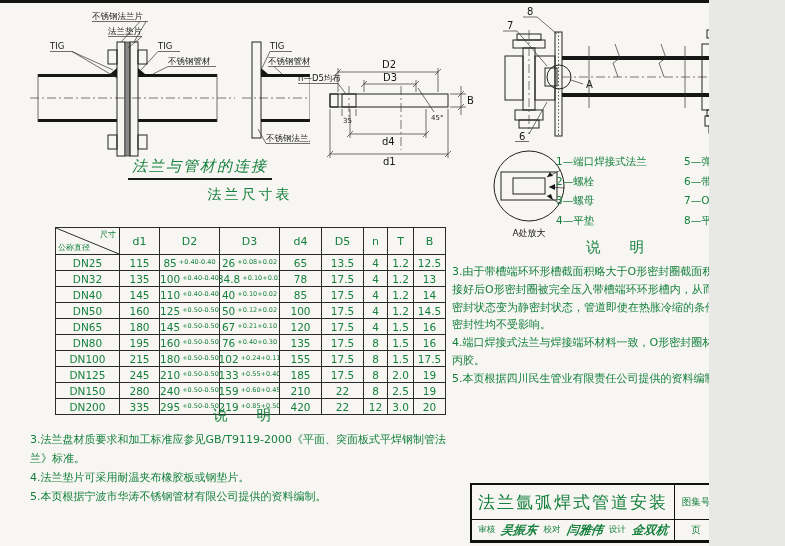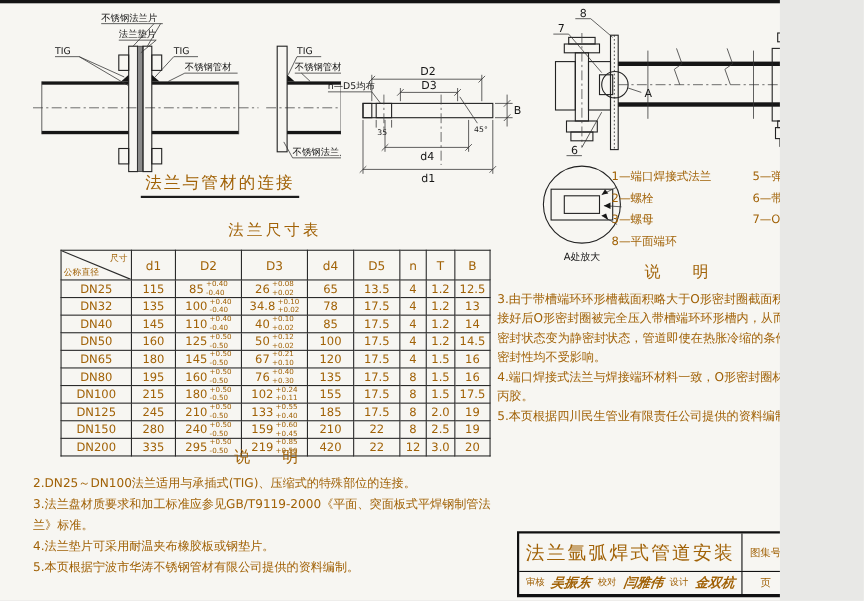--- a/index.html
+++ b/index.html
@@ -1,48 +1,48 @@
 <!DOCTYPE html>
 <html><head>
 <meta charset="utf-8">
 <style>
   html,body{margin:0;padding:0;background:#e8e8e6;}
   #sheet{position:relative;width:709px;height:546px;background:#f7f6f2;overflow:hidden;
-         font-family:"DejaVu Sans","Liberation Sans",sans-serif;color:#a16207;}
+         font-family:"DejaVu Sans","Liberation Sans",sans-serif;color:#15803d;}
   .abs{position:absolute;}
   
   .frame-top{left:0;top:0;width:785px;height:3px;background:#141414;}
   .frame-right{left:775px;top:0;width:3px;height:546px;background:#141414;}
   
   svg .ln{stroke:#222;stroke-width:1;fill:none;}
   svg .tn{stroke:#333;stroke-width:0.7;fill:none;}
   svg .cl{stroke:#444;stroke-width:0.7;fill:none;stroke-dasharray:9 3 2 3;}
   svg .dot{stroke:#333;stroke-width:0.8;fill:none;stroke-dasharray:1.5 2;}
   svg .thk{fill:#161616;stroke:none;}
   svg text{font-family:"DejaVu Sans","Liberation Sans",sans-serif;font-size:8.5px;fill:#161616;}
   svg text.num{font-size:10px;}
   
-  .caption{font-size:15px;letter-spacing:2px;border-bottom:2px solid #1c1c1c;padding:0 4px 2px 4px;}
+  .caption{font-size:15px;letter-spacing:2px;border-bottom:2px solid #1c1c1c;padding:0 4px 2px 4px;font-style:italic;}
   .ntitle{font-size:14.5px;text-align:center;letter-spacing:2em;text-indent:2em;margin-bottom:6px;}
   .tbltitle{font-size:14px;text-align:center;letter-spacing:3px;}
   .unit{font-size:9.5px;text-align:right;}
   .notes p{margin:0;font-size:11px;line-height:1.62;}
   .notes-left p{line-height:1.72;}
   
   table.dim{border-collapse:collapse;table-layout:fixed;width:390px;font-size:10.5px;}
   table.dim th,table.dim td{border:1px solid #2b2b2b;text-align:center;padding:0;height:15px;
       font-weight:normal;overflow:hidden;white-space:nowrap;}
   table.dim thead th{height:26px;font-size:11px;}
   td.dn{text-align:left;padding-left:5px;}
   th.corner{position:relative;}
   th.corner svg{position:absolute;inset:0;width:100%;height:100%;}
   th.corner .ctop{position:absolute;top:1px;right:3px;font-size:8px;}
   th.corner .cbot{position:absolute;bottom:1px;left:2px;font-size:8px;}
   .tolcell{display:flex;align-items:center;justify-content:center;gap:2px;}
-  .tol{display:flex;flex-direction:column;font-size:6.5px;line-height:1.1;text-align:left;}
+  .tol{display:flex;font-size:6.5px;line-height:1.1;text-align:left;}
   .tol i{font-style:normal;}
   
   .legend{display:grid;grid-template-columns:122px 106px;column-gap:6px;font-size:10.5px;line-height:19.5px;}
   
   .tblock{left:470px;top:483px;width:308px;border:2px solid #111;border-bottom-width:3px;background:#f7f6f2;}
   .tb-row{display:flex;}
   .tb-row1{height:34px;border-bottom:1px solid #111;}
   .tb-row2{height:20px;}
   .tb-cell{display:flex;align-items:center;justify-content:center;}
   .tb-title{width:202px;border-right:1px solid #111;font-size:17px;letter-spacing:2px;}
@@ -264,24 +264,25 @@
     <text x="40" y="92" text-anchor="middle" style="font-size:9px">A处放大</text>
   </svg>
 
   <div class="abs legend" style="left:556px;top:152px;">
     <span>1—端口焊接式法兰</span>
     <span>5—弹垫</span>
     <span>2—螺栓</span>
     <span>6—带槽端环</span>
     <span>3—螺母</span>
     <span>7—O型密封圈</span>
+    <span>4—平垫</span>
     <span>8—平面端环</span>
   </div>
 
-  <div class="abs tbltitle" style="left:55px;top:201px;width:390px;">法兰尺寸表</div>
+  <div class="abs tbltitle" style="left:55px;top:186px;width:390px;">法兰尺寸表</div>
   <table class="dim abs" style="left:55px;top:227px;">
     <colgroup>
       <col style="width:64px">
         <col style="width:40px">
         <col style="width:60px">
         <col style="width:60px">
       <col style="width:42px">
         <col style="width:42px">
         <col style="width:24px">
         <col style="width:26px">
@@ -582,21 +583,20 @@
 
   <div class="abs notes" style="left:452px;top:238px;width:326px;">
     <div class="ntitle">说明</div>
     <p>3.由于带槽端环环形槽截面积略大于O形密封圈截面积,因而管件连接好后O形密封圈被完全压入带槽端环环形槽内，从而使接头由动密封状态变为静密封状态，管道即使在热胀冷缩的条件下，接头的密封性均不受影响。</p>
     <p>4.端口焊接式法兰与焊接端环材料一致，O形密封圈材料为三元乙丙胶。</p>
     <p>5.本页根据四川民生管业有限责任公司提供的资料编制。</p>
   </div>
 
   <div class="abs notes notes-left" style="left:30px;top:406px;width:424px;">
     <div class="ntitle">说明</div>
-    <p>2.DN25～DN100法兰适用与承插式(TIG)、压缩式的特殊部位的连接。</p>
     <p>3.法兰盘材质要求和加工标准应参见GB/T9119-2000《平面、突面板式平焊钢制管法兰》标准。</p>
     <p>4.法兰垫片可采用耐温夹布橡胶板或钢垫片。</p>
     <p>5.本页根据宁波市华涛不锈钢管材有限公司提供的资料编制。</p>
   </div>
 
   <div class="abs tblock">
     <div class="tb-row tb-row1">
       <div class="tb-cell tb-title">法兰氩弧焊式管道安装</div>
       <div class="tb-cell tb-lbl">图集号</div>
       <div class="tb-cell tb-val">04S407-2</div>

